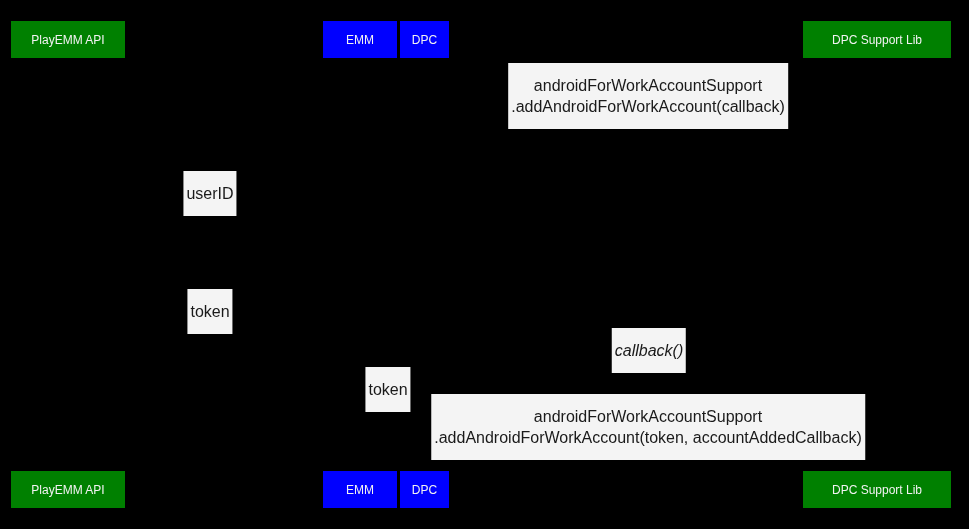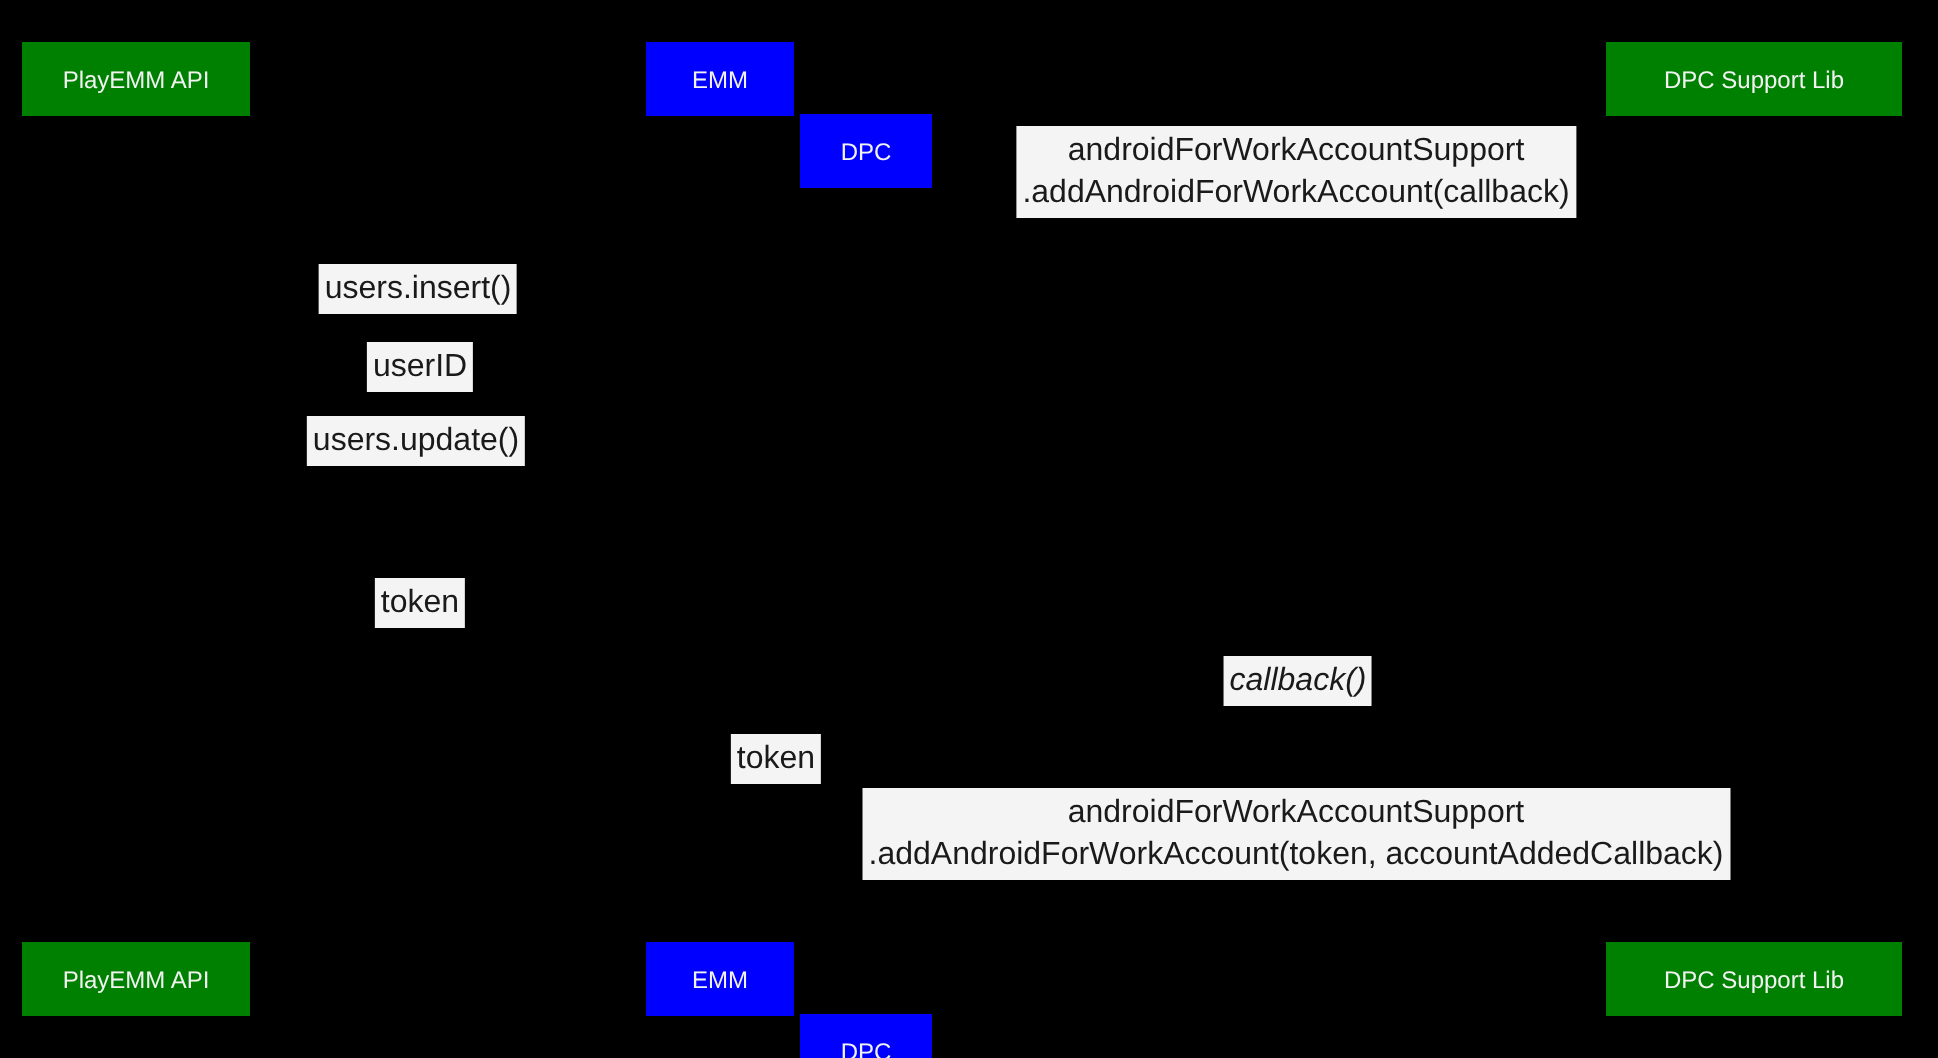--- a/index.html
+++ b/index.html
@@ -21,33 +21,33 @@
     color: var(--actor-text, #f2f2f2);
     font-size: 12px;
     box-sizing: border-box;
   }
   .actor.green { background: var(--actor-green, #008000); }
   .actor.blue  { background: var(--actor-blue, #0000ff); }
   .row-top    { top: 21px; }
   .row-bottom { top: 471px; }
   .a-playemm { left: 11px;  width: 114px; }
   .a-emm     { left: 323px; width: 74px;  }
-  .a-dpc     { left: 400px; width: 66px; margin-top: 36px;  }
+  .a-dpc     { left: 400px; width: 49px;  }
   .a-dpcsl   { left: 803px; width: 148px; }
   
   .msg {
     position: absolute;
     transform: translateX(-50%);
     background: var(--label-bg, #f4f4f4);
     color: var(--label-text, #1a1a1a);
     font-size: 16px;
     line-height: 21px;
     text-align: center;
     white-space: nowrap;
-    padding: 2px 3px;
+    padding: 12px 3px;
   }
   .msg span { display: block; }
   .m0 { left: 648px; top: 63px;  }
   .m1 { left: 209px; top: 132px; }
   .m2 { left: 210px; top: 171px; }
   .m3 { left: 208px; top: 208px; }
   .m4 { left: 210px; top: 249px; }
   .m5 { left: 210px; top: 289px; }
   .m6 { left: 649px; top: 328px; font-style: italic; }
   .m7 { left: 388px; top: 367px; }
@@ -61,31 +61,25 @@
   <div class="actor green row-top a-playemm">PlayEMM API</div>
   <div class="actor blue row-top a-emm">EMM</div>
   <div class="actor blue row-top a-dpc">DPC</div>
   <div class="actor green row-top a-dpcsl">DPC Support Lib</div>
 
   <div class="msg m0">
     <span>androidForWorkAccountSupport</span>
     <span>.addAndroidForWorkAccount(callback)</span>
   </div>
 
-  <div class="msg m1">
-    <span>users.insert()</span>
-  </div>
 
   <div class="msg m2">
     <span>userID</span>
   </div>
 
-  <div class="msg m3">
-    <span>users.update()</span>
-  </div>
 
 
   <div class="msg m5">
     <span>token</span>
   </div>
 
   <div class="msg m6">
     <span>callback()</span>
   </div>
 

